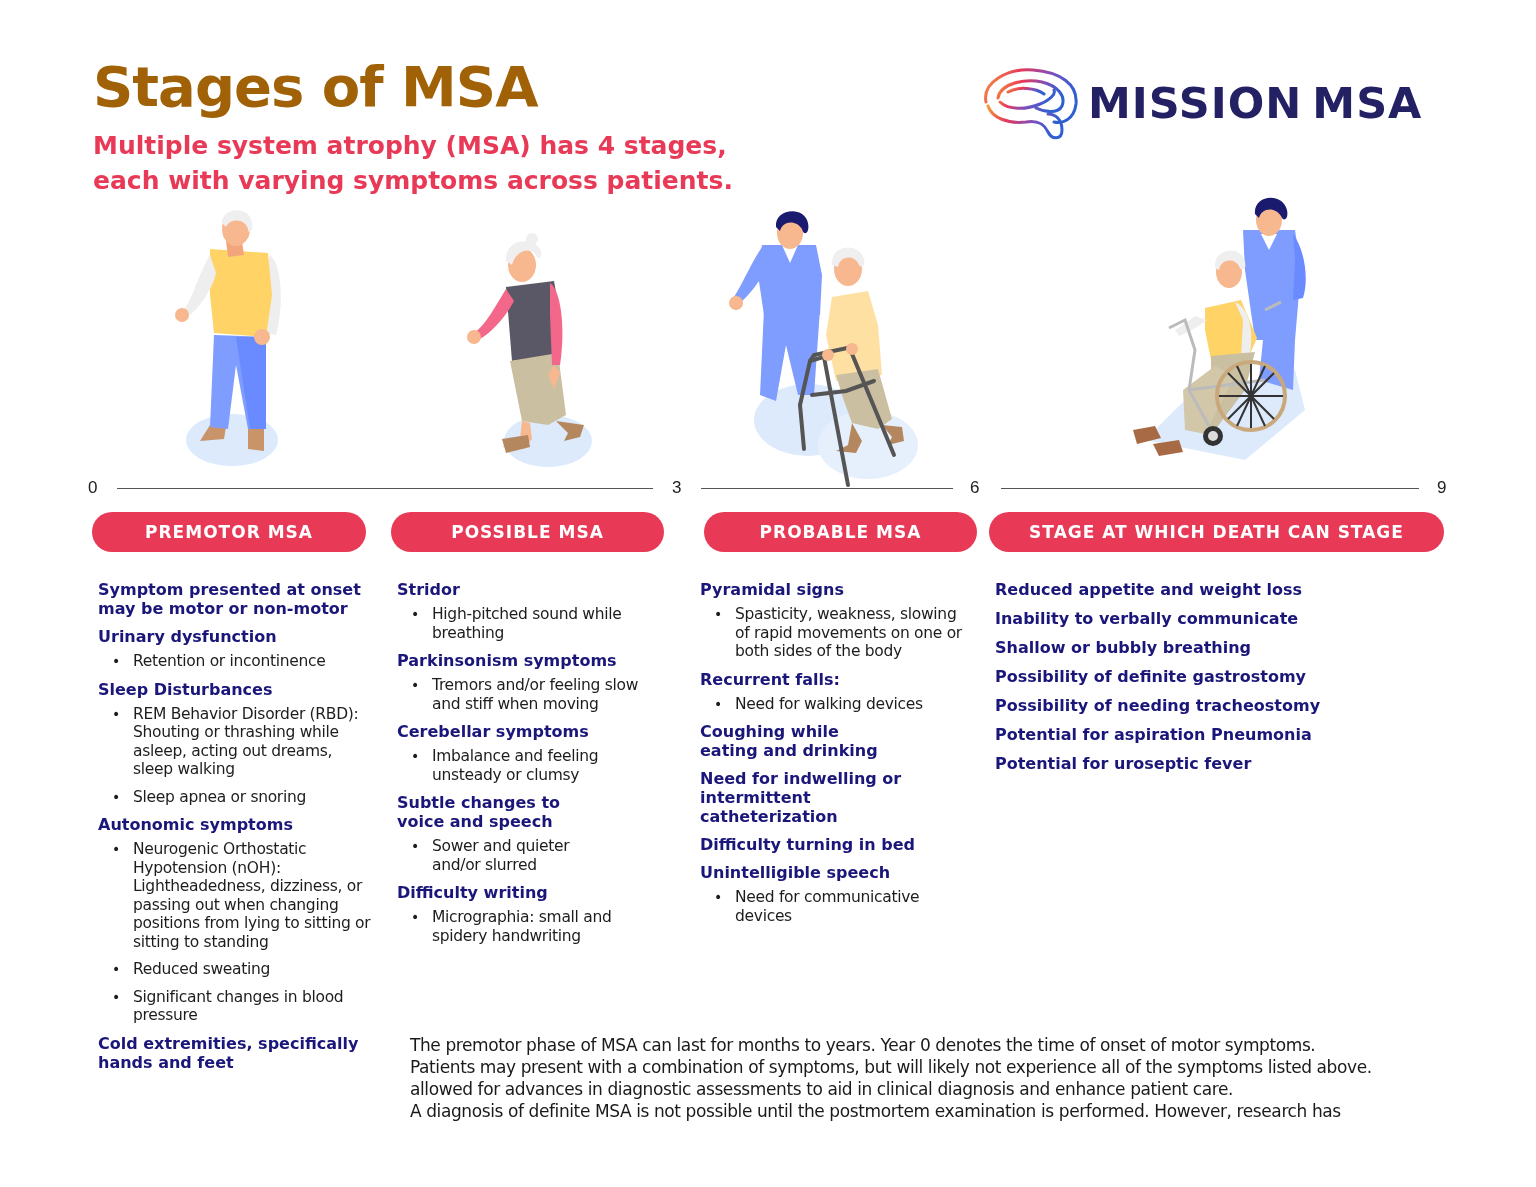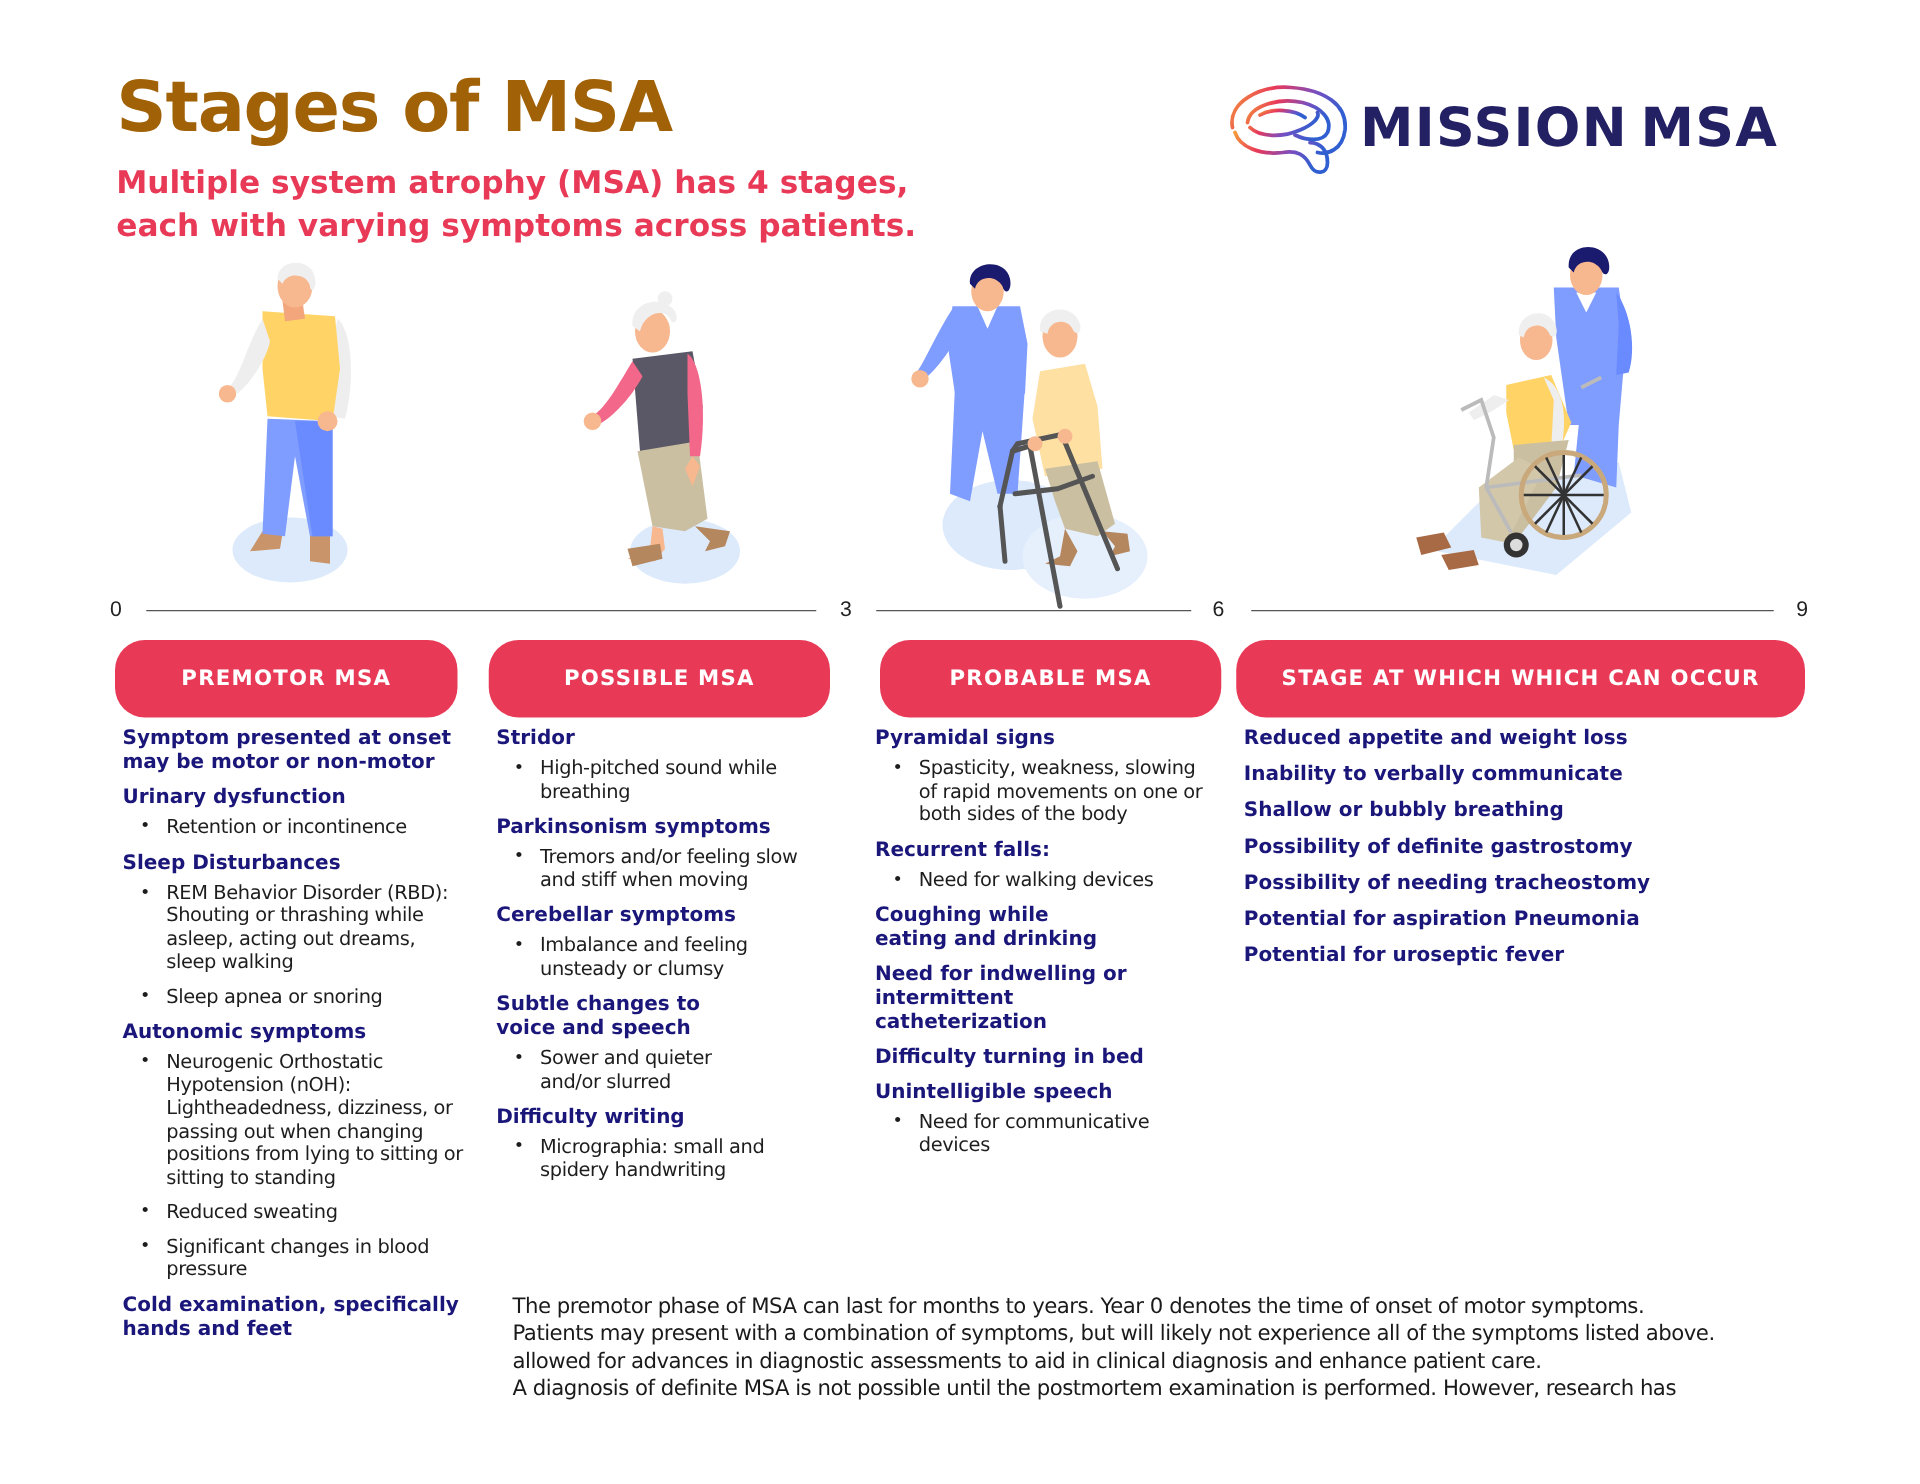--- a/index.html
+++ b/index.html
@@ -14,21 +14,21 @@
   .logo-text { font-family: "DejaVu Sans", sans-serif; font-size: 43px; color: #232163; letter-spacing: 1px; margin-left: 4px; white-space: nowrap; }
   .logo-text .light { font-weight: bold; }
   .logo-text .bold { font-weight: bold; margin-left: 10px; }
 
   .illus { position: absolute; }
 
   .timeline { position: absolute; left: 0; top: 476px; width: 1536px; height: 24px; }
   .tick { position: absolute; top: 0; font-family: "Liberation Sans", sans-serif; font-size: 17px; color: #222; line-height: 24px; }
   .tline { position: absolute; top: 12px; height: 1px; background: #555; }
 
-  .pill { position: absolute; top: 512px; height: 62px; border-radius: 24px; background: #e83a57; color: #fff; font-family: "DejaVu Sans", sans-serif; font-weight: bold; font-size: 17px; letter-spacing: 1px; display: flex; align-items: center; justify-content: center; }
+  .pill { position: absolute; top: 512px; height: 40px; border-radius: 24px; background: #e83a57; color: #fff; font-family: "DejaVu Sans", sans-serif; font-weight: bold; font-size: 17px; letter-spacing: 1px; display: flex; align-items: center; justify-content: center; }
 
   .col { position: absolute; top: 580px; }
   .h { font-family: "DejaVu Sans", sans-serif; font-weight: bold; font-size: 16px; line-height: 19px; color: #1b177a; margin-top: 9px; }
   .h:first-child { margin-top: 0; }
   ul.b { list-style: none; margin: 6px 0 0 0; }
   ul.b li { position: relative; padding-left: 35px; font-family: "DejaVu Sans", sans-serif; font-size: 15.5px; line-height: 18.5px; color: #1d1d1d; margin-top: 9px; letter-spacing: -0.3px; }
   ul.b li:first-child { margin-top: 0; }
   ul.b li::before { content: "\2022"; position: absolute; left: 14px; top: 0; font-size: 14px; }
 
   .death .h { margin-top: 10px; }
@@ -170,40 +170,40 @@
   <span class="tick" style="left:672px;">3</span>
   <div class="tline" style="left:701px; width:252px;"></div>
   <span class="tick" style="left:970px;">6</span>
   <div class="tline" style="left:1001px; width:418px;"></div>
   <span class="tick" style="left:1437px;">9</span>
 </div>
 
 <div class="pill" style="left:92px; width:274px;">PREMOTOR MSA</div>
 <div class="pill" style="left:391px; width:273px;">POSSIBLE MSA</div>
 <div class="pill" style="left:704px; width:273px;">PROBABLE MSA</div>
-<div class="pill" style="left:989px; width:455px;">STAGE AT WHICH WHICH CAN OCCUR</div>
+<div class="pill" style="left:989px; width:455px;">STAGE AT WHICH DEATH CAN STAGE</div>
 
 <div class="col" style="left:98px; width:275px;">
   <div class="h">Symptom presented at onset may be motor or non-motor</div>
   <div class="h">Urinary dysfunction</div>
   <ul class="b">
     <li>Retention or incontinence</li>
   </ul>
   <div class="h">Sleep Disturbances</div>
   <ul class="b">
     <li>REM Behavior Disorder (RBD): Shouting or thrashing while asleep, acting out dreams, sleep walking</li>
     <li>Sleep apnea or snoring</li>
   </ul>
   <div class="h">Autonomic symptoms</div>
   <ul class="b">
     <li>Neurogenic Orthostatic Hypotension (nOH): Lightheadedness, dizziness, or passing out when changing positions from lying to sitting or sitting to standing</li>
     <li>Reduced sweating</li>
     <li>Significant changes in blood pressure</li>
   </ul>
-  <div class="h">Cold examination, specifically hands and feet</div>
+  <div class="h">Cold extremities, specifically hands and feet</div>
 </div>
 
 <div class="col" style="left:397px; width:270px;">
   <div class="h">Stridor</div>
   <ul class="b">
     <li>High-pitched sound while breathing</li>
   </ul>
   <div class="h">Parkinsonism symptoms</div>
   <ul class="b">
     <li>Tremors and/or feeling slow and stiff when moving</li>

